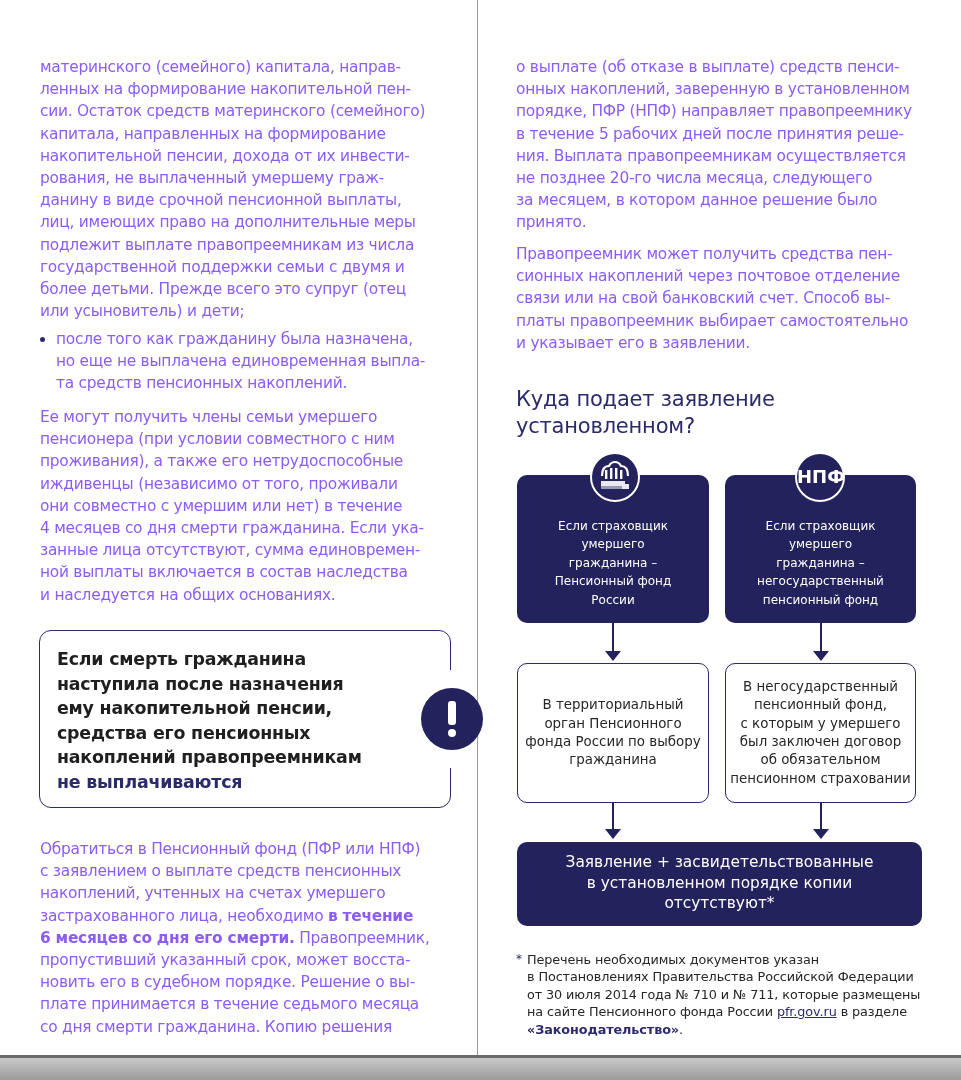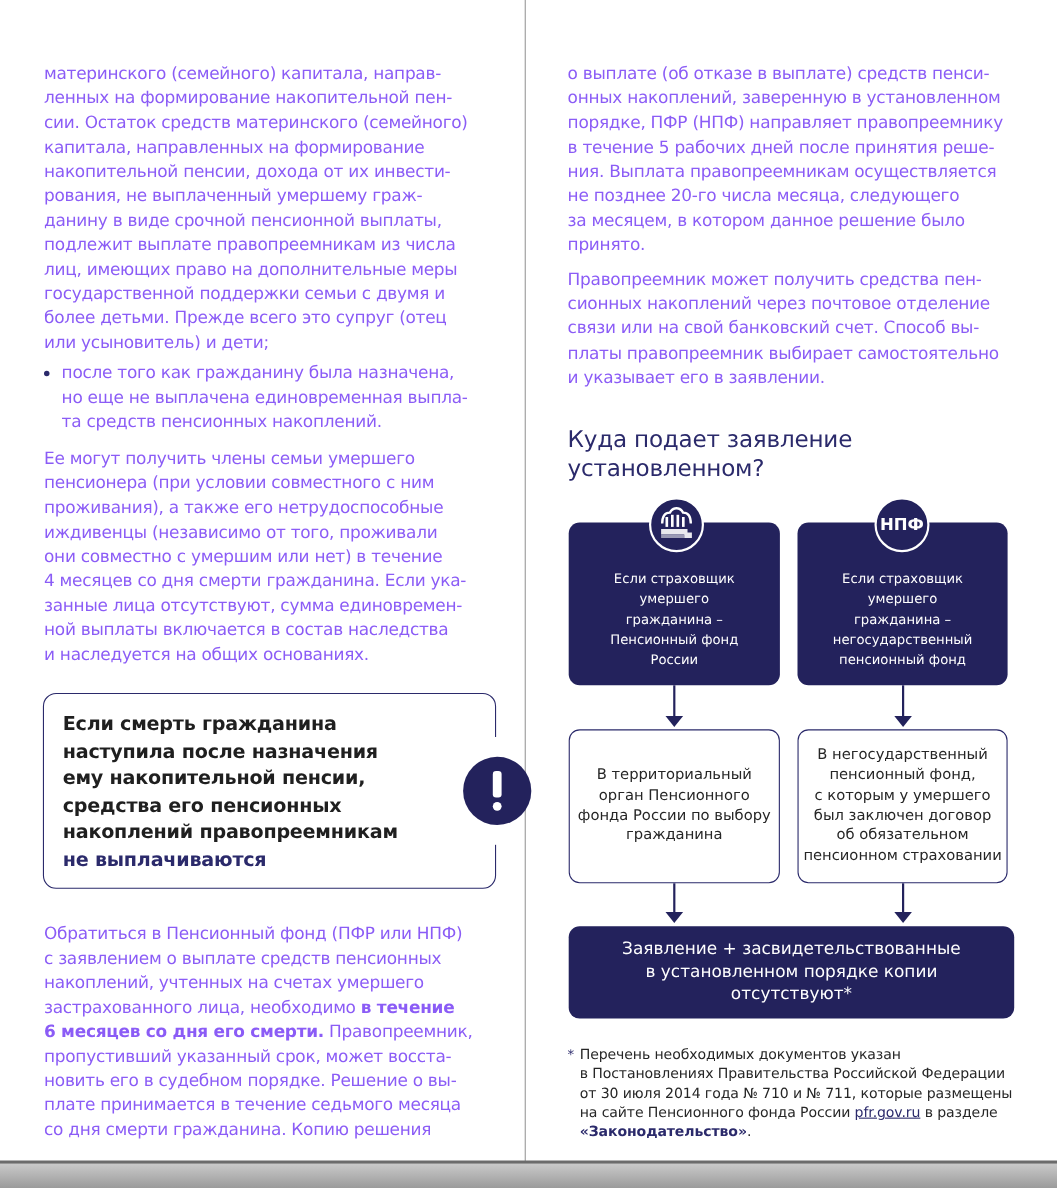--- a/index.html
+++ b/index.html
@@ -87,21 +87,21 @@
   #box-pfr { left: 517px; top: 475px; width: 192px; height: 148px; }
   #box-npf { left: 725px; top: 475px; width: 191px; height: 148px; }
   .dark-box .box-text { position: absolute; left: 0; right: 0; top: 42px; }
 
   .badge {
     position: absolute; width: 50px; height: 50px; border-radius: 50%;
     background: #23225c; border: 2px solid #ffffff; box-sizing: border-box;
     color: #fff; text-align: center;
   }
   #badge-pfr { left: 590px; top: 452px; }
-  #badge-npf { left: 795px; top: 452px; font-weight: bold; font-size: 15px; line-height: 46px; }
+  #badge-npf { left: 795px; top: 452px; font-weight: bold; font-size: 18px; line-height: 46px; }
 
   .light-box {
     position: absolute; border: 1.5px solid #2b2a6b; border-radius: 10px;
     box-sizing: border-box; background: #fff; text-align: center;
     font-size: 13.4px; line-height: 18.4px; color: #262626;
     display: flex; align-items: center; justify-content: center;
   }
   .light-box .line { display: block; white-space: nowrap; }
   #box-pfr-dest { left: 517px; top: 663px; width: 192px; height: 140px; }
   #box-npf-dest { left: 725px; top: 663px; width: 191px; height: 140px; }
@@ -139,22 +139,22 @@
 <div class="fold"></div>
 
 <div class="text" id="left-para-1">
     <span class="line">материнского (семейного) капитала, направ-</span>
     <span class="line">ленных на формирование накопительной пен-</span>
     <span class="line">сии. Остаток средств материнского (семейного)</span>
     <span class="line">капитала, направленных на формирование</span>
     <span class="line">накопительной пенсии, дохода от их инвести-</span>
     <span class="line">рования, не выплаченный умершему граж-</span>
     <span class="line">данину в виде срочной пенсионной выплаты,</span>
+    <span class="line">лиц, имеющих право на дополнительные меры</span>
     <span class="line">подлежит выплате правопреемникам из числа</span>
-    <span class="line">лиц, имеющих право на дополнительные меры</span>
     <span class="line">государственной поддержки семьи с двумя и</span>
     <span class="line">более детьми. Прежде всего это супруг (отец</span>
     <span class="line">или усыновитель) и дети;</span>
   </div>
 
 <div class="text" id="left-bullet">
   <span class="bullet-dot"></span>
   <div class="bullet-body" id="left-bullet-body">
       <span class="line">после того как гражданину была назначена,</span>
       <span class="line">но еще не выплачена единовременная выпла-</span>

